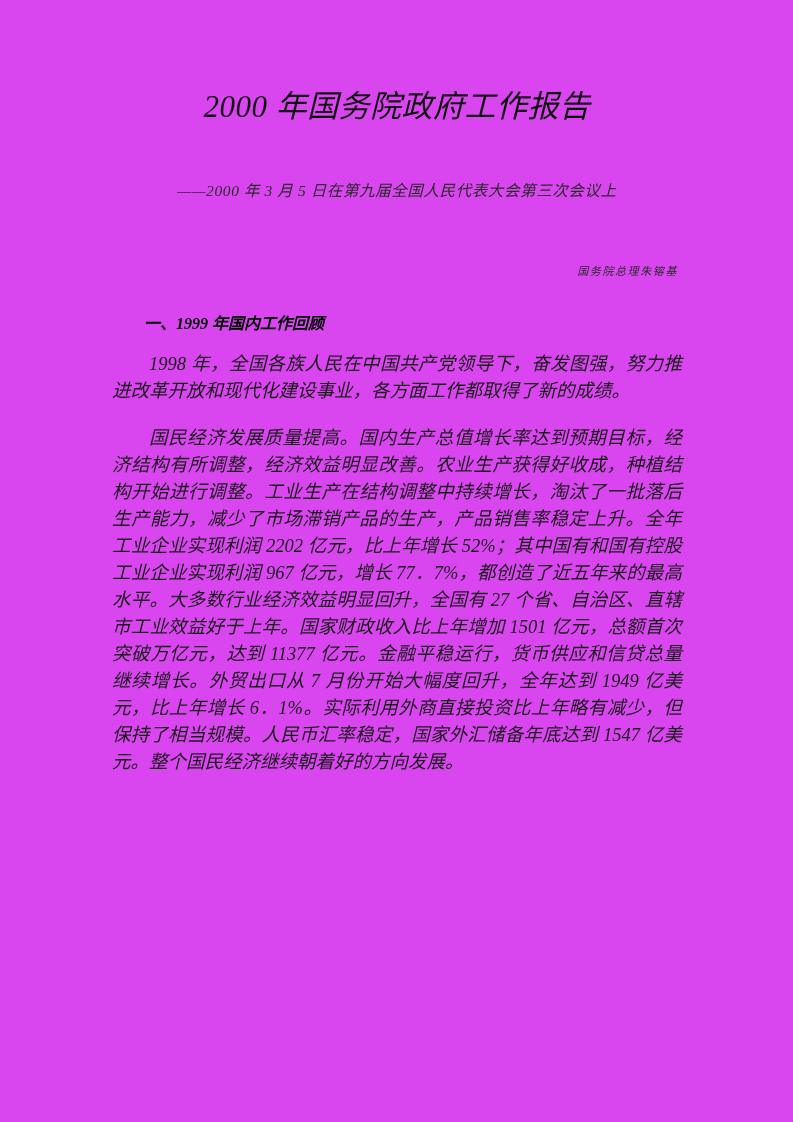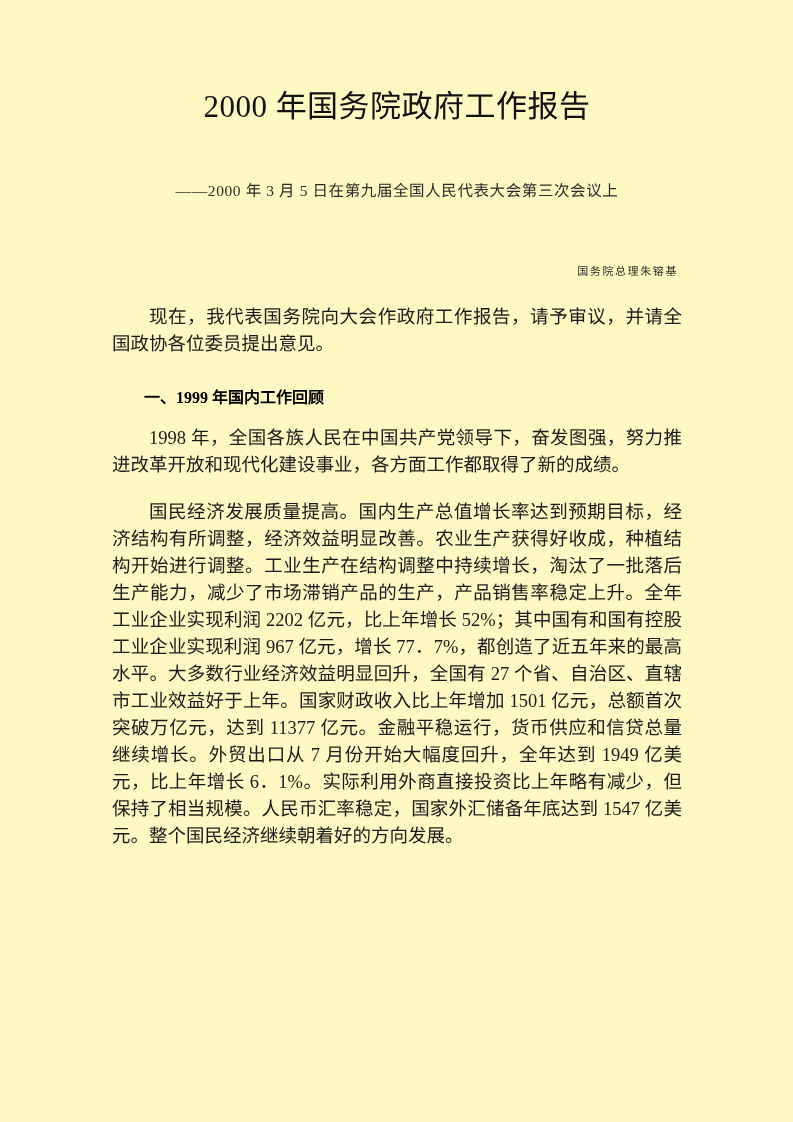--- a/index.html
+++ b/index.html
@@ -7,25 +7,26 @@
     margin: 0;
     padding: 0;
     background: #ffffff;
   }
 
   .page {
     position: relative;
     width: 793px;
     height: 1122px;
     margin: 0 auto;
-    background: #fef9c3;
+    background: #d946ef;
     overflow: hidden;
     box-sizing: border-box;
     font-family: "Liberation Serif", "DejaVu Serif", serif;
     color: #1a1a1a;
+    font-style: italic;
     -webkit-font-smoothing: antialiased;
   }
 
   .content {
     position: absolute;
     left: 112px;
     top: 0;
     width: 570px;
   }
 
@@ -105,21 +106,20 @@
 <div class="page">
   <div class="content">
 
     <h1 class="doc-title">2000 年国务院政府工作报告</h1>
 
     <p class="doc-subtitle">——2000 年 3 月 5 日在第九届全国人民代表大会第三次会议上</p>
 
     <p class="doc-author">国务院总理朱镕基</p>
 
 
-    <p class="body-para">现在，我代表国务院向大会作政府工作报告，请予审议，并请全国政协各位委员提出意见。</p>
 
     <h2 class="section-heading">一、1999 年国内工作回顾</h2>
 
     <p class="body-para tight">1998 年，全国各族人民在中国共产党领导下，奋发图强，努力推进改革开放和现代化建设事业，各方面工作都取得了新的成绩。</p>
 
     <p class="body-para">国民经济发展质量提高。国内生产总值增长率达到预期目标，经济结构有所调整，经济效益明显改善。农业生产获得好收成，种植结构开始进行调整。工业生产在结构调整中持续增长，淘汰了一批落后生产能力，减少了市场滞销产品的生产，产品销售率稳定上升。全年工业企业实现利润 2202 亿元，比上年增长 52%；其中国有和国有控股工业企业实现利润 967 亿元，增长 77．7%，都创造了近五年来的最高水平。大多数行业经济效益明显回升，全国有 27 个省、自治区、直辖市工业效益好于上年。国家财政收入比上年增加 1501 亿元，总额首次突破万亿元，达到 11377 亿元。金融平稳运行，货币供应和信贷总量继续增长。外贸出口从 7 月份开始大幅度回升，全年达到 1949 亿美元，比上年增长 6．1%。实际利用外商直接投资比上年略有减少，但保持了相当规模。人民币汇率稳定，国家外汇储备年底达到 1547 亿美元。整个国民经济继续朝着好的方向发展。</p>
 
 
   </div>
 </div>

